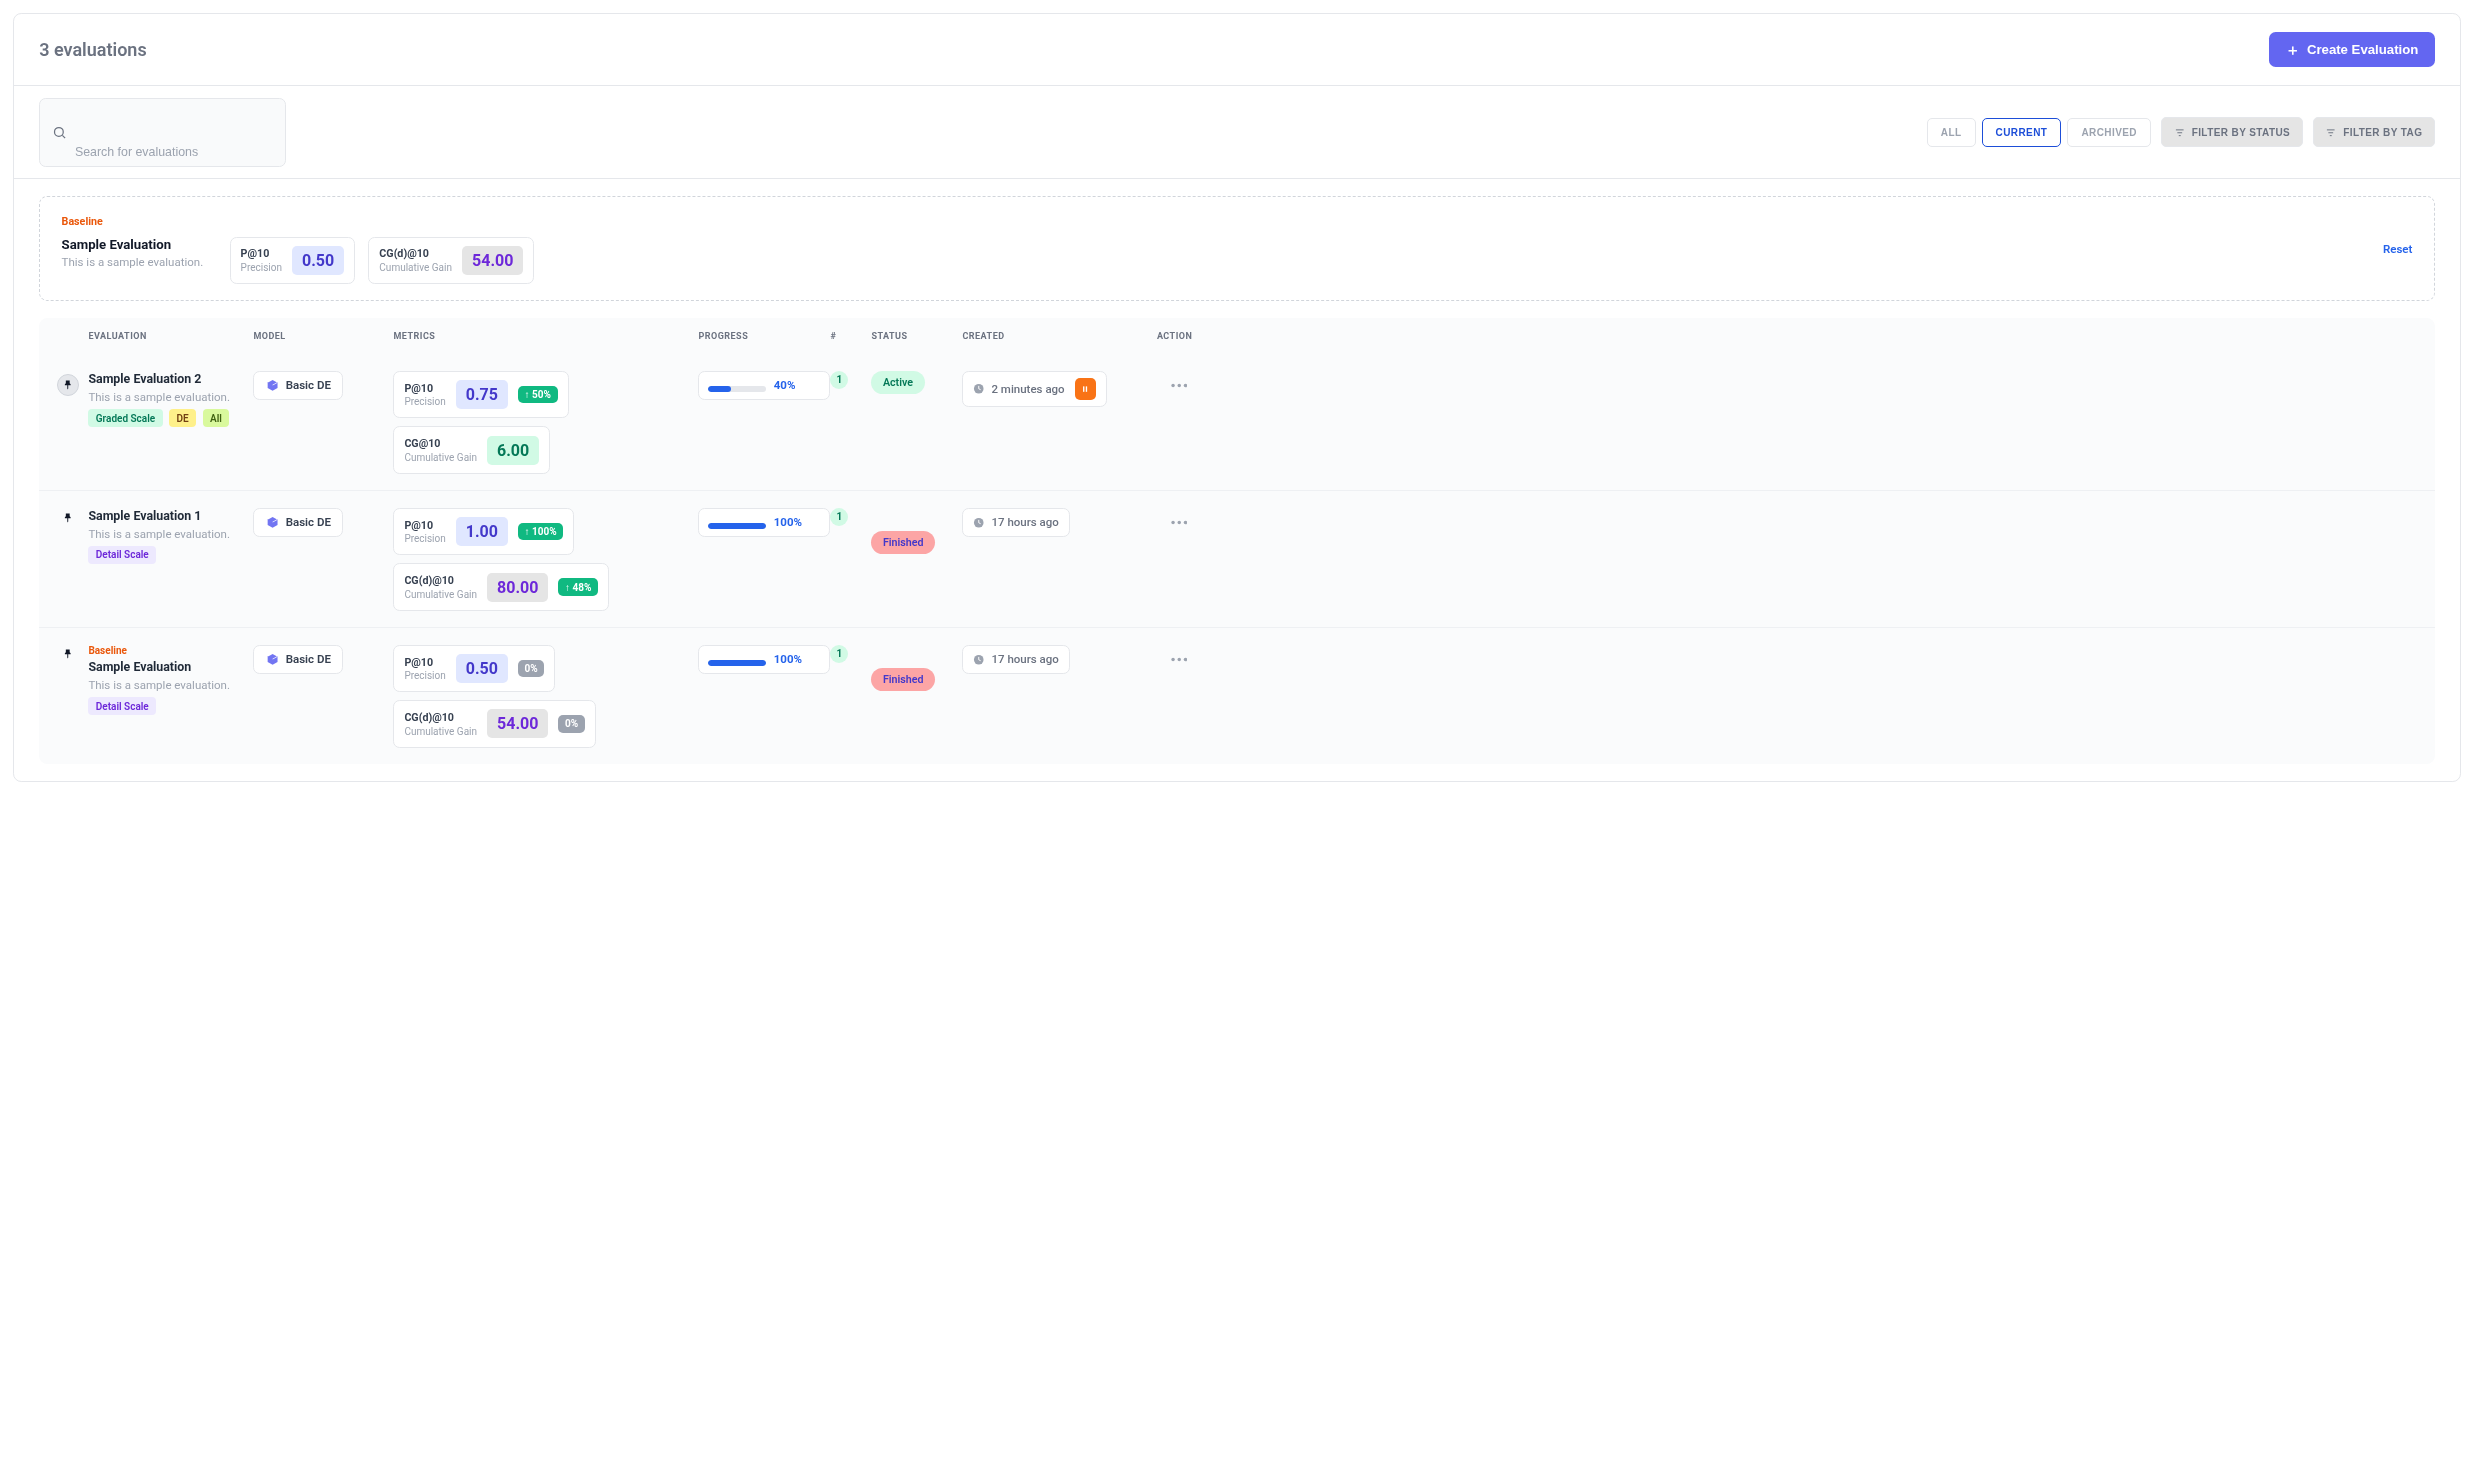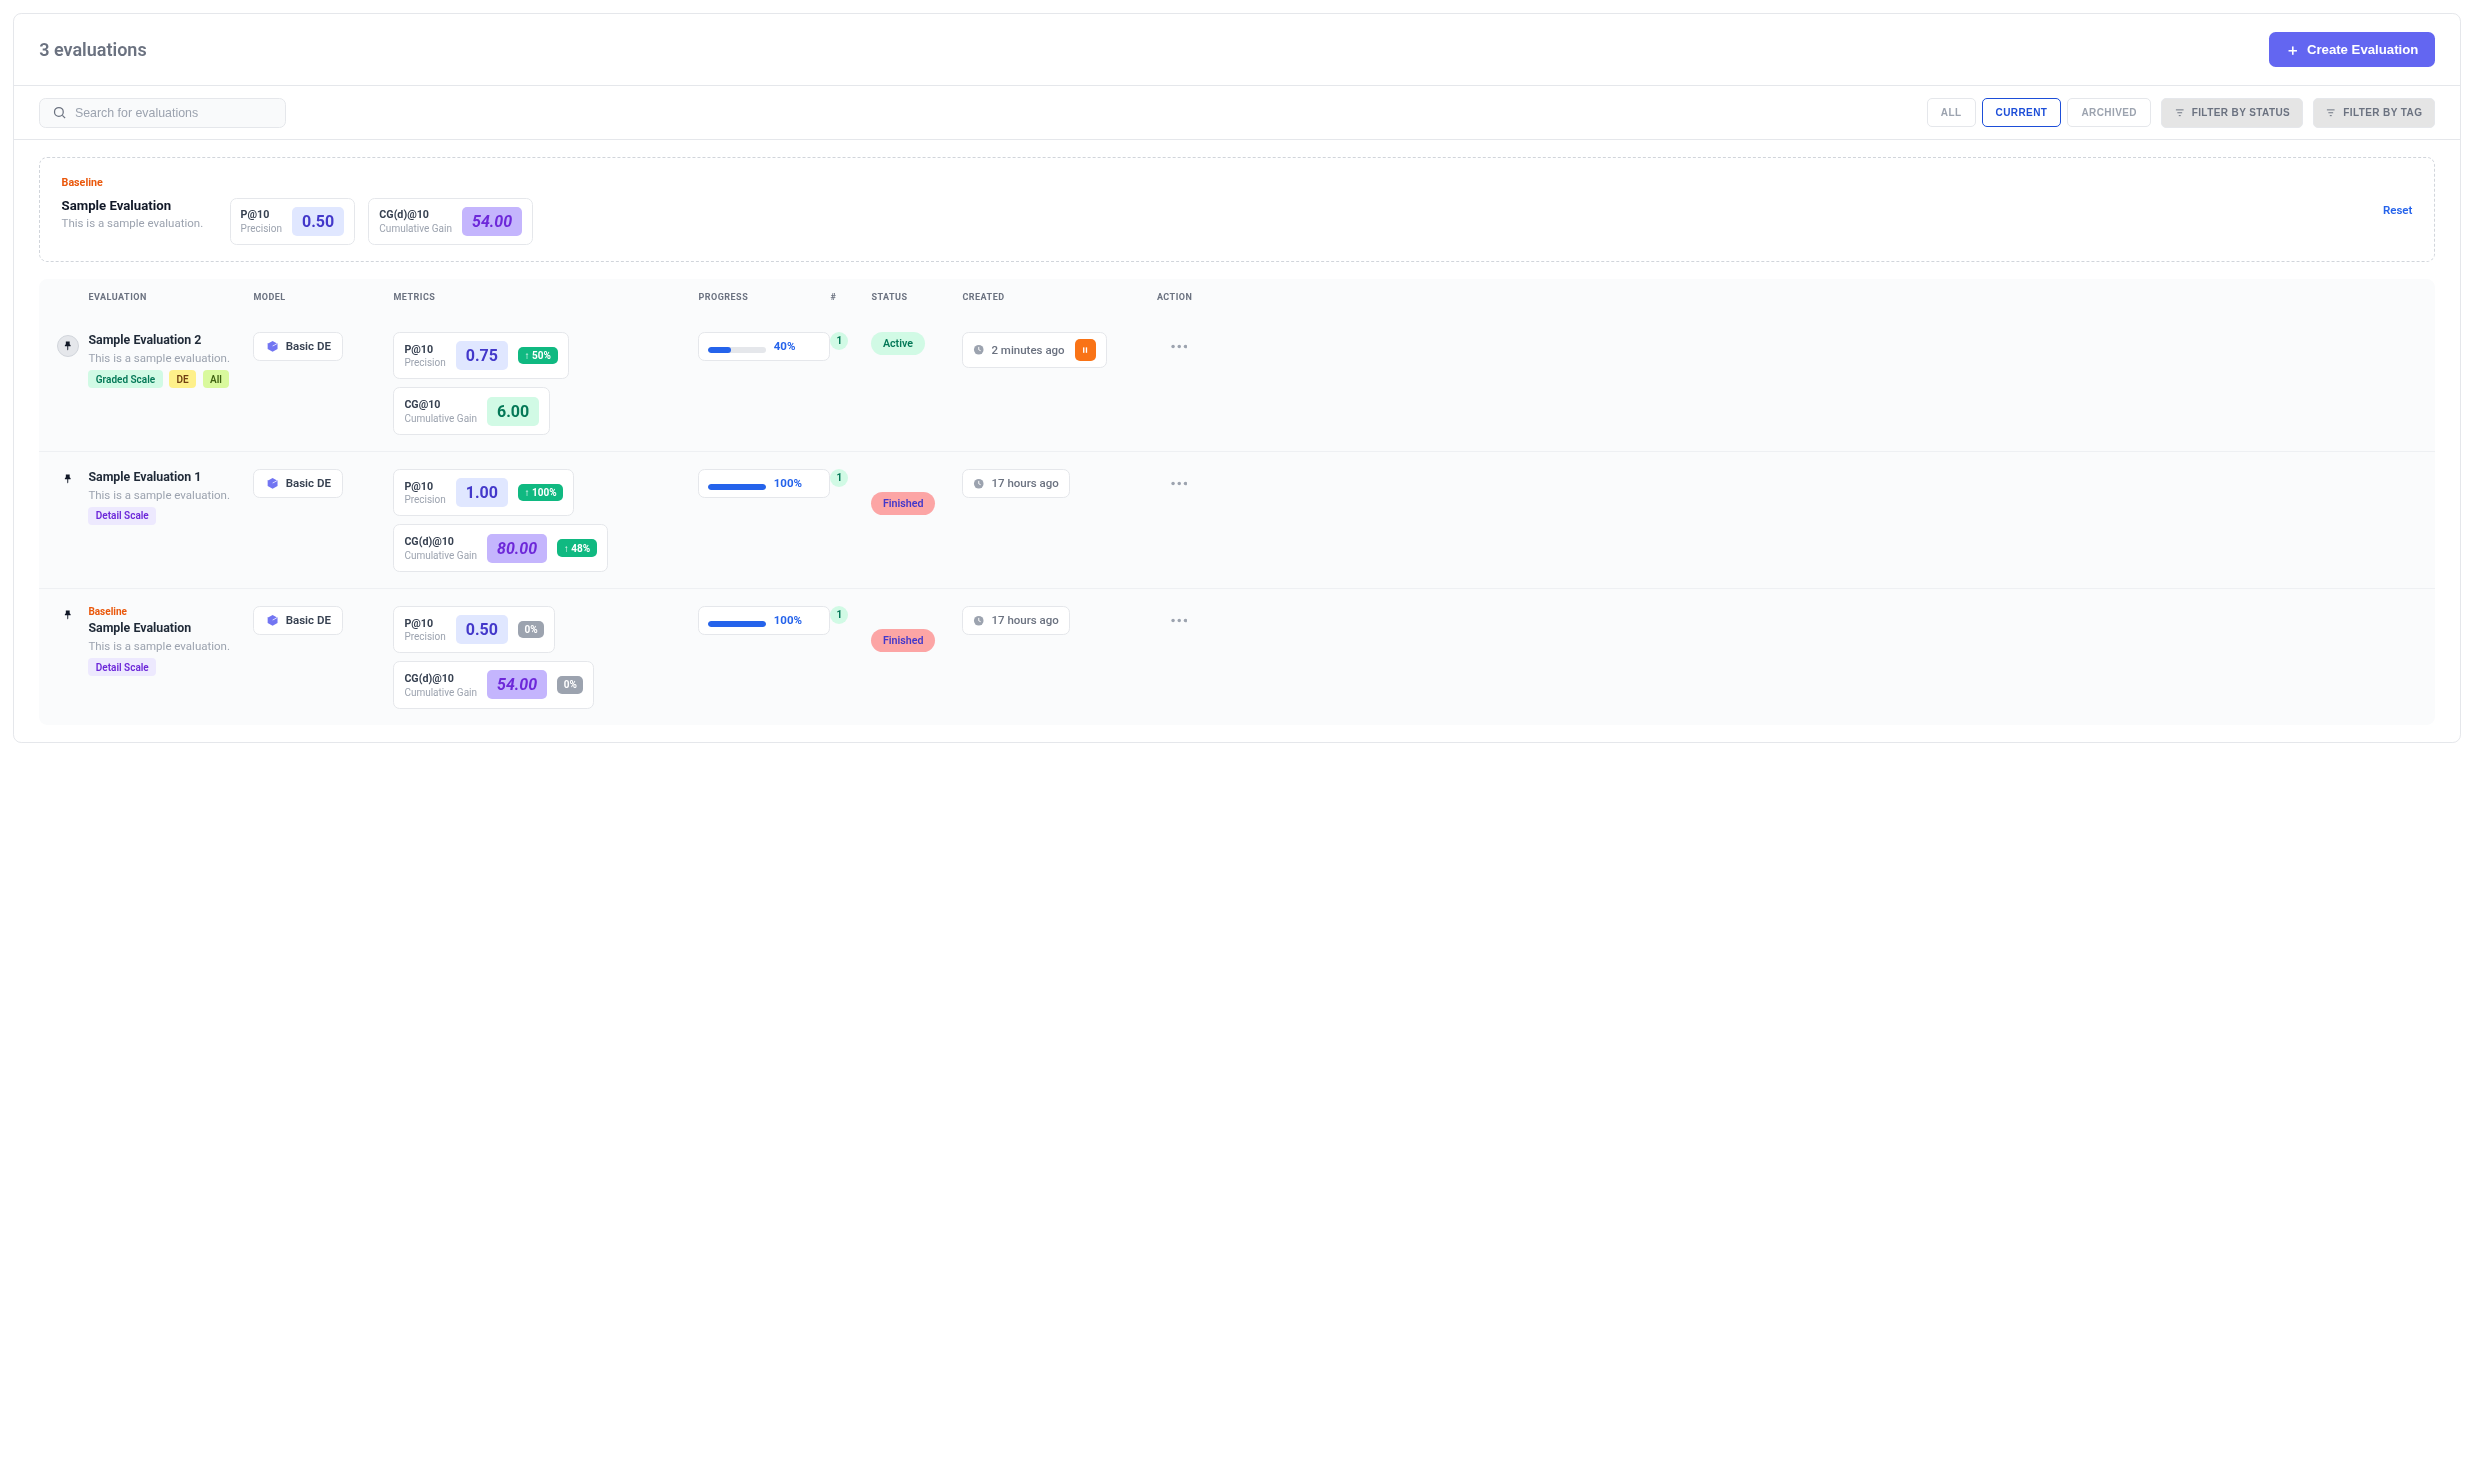--- a/index.html
+++ b/index.html
@@ -7,41 +7,41 @@
   .page { border:0.8px solid #e5e7eb; border-radius:8.2px; margin:13.2px; overflow:hidden; }
 
   .top-row { display:flex; align-items:center; justify-content:space-between; padding:18px 25px; }
   .count-title { color:#6b7280; font-size:18px; font-weight:600; }
   .btn-primary { background:#6366f1; color:#fff; border:none; border-radius:6.6px; padding:10px 16.5px; font-size:13.2px; font-weight:600; display:flex; align-items:center; gap:6.6px; cursor:pointer; }
   .btn-primary .plus-icon { font-size:15px; line-height:1; }
 
   .filter-row { display:flex; align-items:center; justify-content:space-between; padding:11.5px 25px; border-top:0.8px solid #e5e7eb; border-bottom:0.8px solid #e5e7eb; gap:16.5px; }
   .search-box { display:flex; align-items:center; background:#f9fafb; border:0.8px solid #e5e7eb; border-radius:6.6px; padding:6.6px 11.5px; width:247px; }
   .search-box svg { width:15px; height:15px; flex-shrink:0; }
-  .search-box input { border:none; background:transparent; outline:none; margin-left:8.2px; font-size:12.4px; color:#0c4a6e; width:100%; }
+  .search-box input { border:none; background:transparent; outline:none; margin-left:8.2px; font-size:12.4px; color:#0c4a6e; width:100%;margin-top:40px; }
   .search-box input::placeholder { color:#9ca3af; }
   .filter-right { display:flex; align-items:center; gap:10px; }
   .seg-group { display:flex; gap:6.6px; }
   .seg-btn { border:0.8px solid #e5e7eb; background:#fff; color:#9ca3af; font-size:10px; font-weight:700; letter-spacing:0.4px; border-radius:5px; padding:8.2px 13.2px; cursor:pointer; }
   .seg-btn.active { border:1.6px solid #1d4ed8; color:#1d4ed8; padding:7.4px 12.4px; }
   .filt-btn { border:0.8px solid #e5e7eb; background:#e5e5e5; color:#6b7280; font-size:10px; font-weight:700; letter-spacing:0.4px; border-radius:5px; padding:8.2px 11.5px; cursor:pointer; display:flex; align-items:center; gap:6.6px; }
   .filt-btn svg { width:11.5px; height:11.5px; }
 
   .baseline-card { margin:16.5px 25px 0 25px; border:1.6px dashed #d1d5db; border-radius:8.2px; padding:16.5px 21.4px; position:relative; }
   .baseline-badge { color:#ea580c; font-size:10.7px; font-weight:700; }
   .baseline-row { display:flex; align-items:flex-start; gap:20px; margin-top:8.2px; flex-wrap:wrap; }
   .baseline-info { min-width:148px; }
   .baseline-info .title { font-weight:700; font-size:13.2px; color:#111827; }
   .baseline-info .subtitle { color:#9ca3af; font-size:11.5px; margin-top:3.3px; }
   .metric-box { border:0.8px solid #e5e7eb; border-radius:6.6px; background:#fff; padding:8.2px 10px; display:flex; align-items:center; gap:10px; }
   .metric-box .labels .m-title { font-size:10.7px; font-weight:700; color:#374151; }
   .metric-box .labels .m-sub { font-size:10px; color:#9ca3af; margin-top:1.6px; }
   .value-pill { border-radius:5px; padding:5px 10px; font-size:16px; font-weight:700; }
   .value-pill.blue { background:#e0e7ff; color:#4338ca; }
-  .value-pill.purple { background:#c4b5fd; color:#6d28d9;font-style:italic; }
+  .value-pill.purple { background:#e5e5e5; color:#6d28d9; }
   .value-pill.green { background:#d1fae5; color:#047857; }
   .delta-pill { border-radius:5px; padding:3.3px 6.6px; font-size:10px; font-weight:700; display:inline-flex; align-items:center; gap:2.5px; }
   .delta-pill.up { background:#10b981; color:#fff; }
   .delta-pill.neutral { background:#9ca3af; color:#fff; }
   .reset-link { position:absolute; right:21.4px; top:50%; transform:translateY(-50%); color:#2563eb; font-size:11.5px; font-weight:600; cursor:pointer; }
 
   .list-panel { margin:16.5px 25px 16.5px 25px; background:#fafbfc; border-radius:8.2px; }
   .list-header { display:grid; grid-template-columns:41px 165px 140px 305px 132px 41px 91px 181px 49px; padding:13.2px 8.2px; font-size:9px; font-weight:700; color:#6b7280; letter-spacing:0.5px; }
   .list-header .col-action { text-align:right; }
   .row-item { display:grid; grid-template-columns:41px 165px 140px 305px 132px 41px 91px 181px 49px; padding:16.5px 8.2px; border-top:0.8px solid #eef0f3; align-items:flex-start; }

